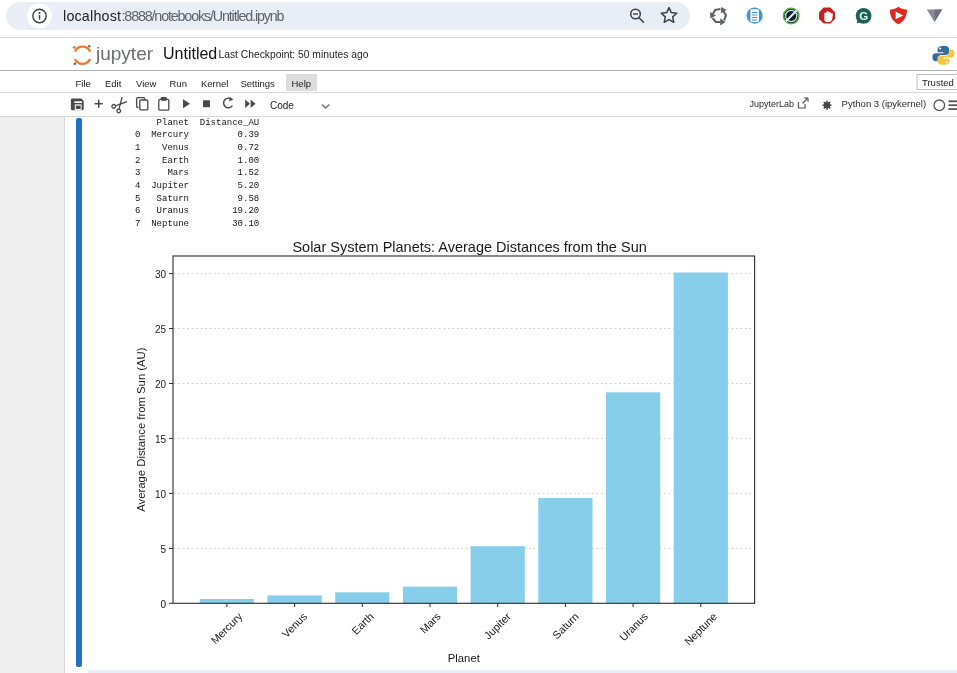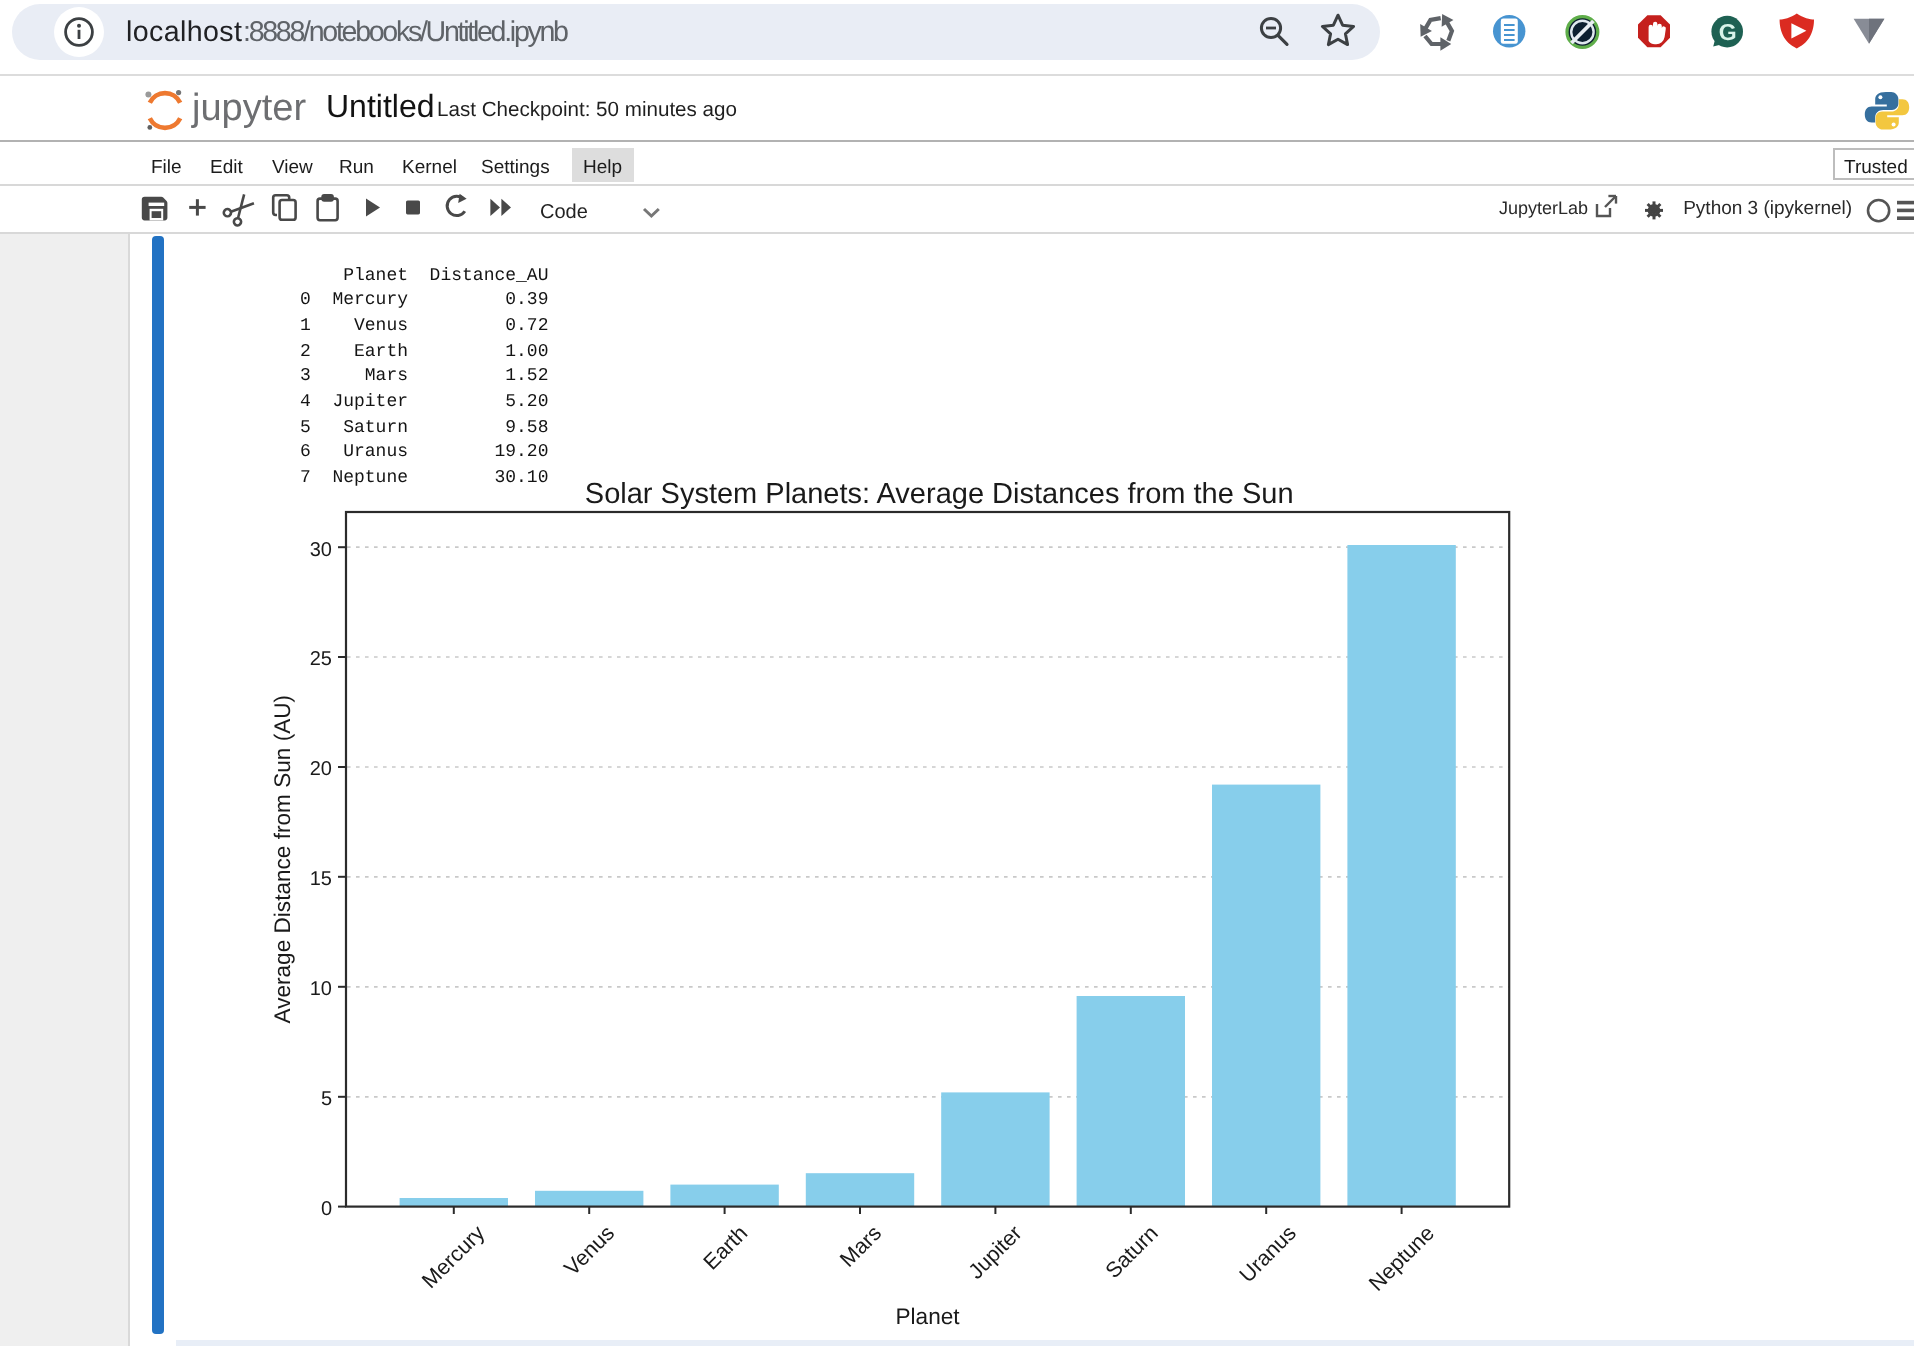--- a/index.html
+++ b/index.html
@@ -171,21 +171,21 @@
     <line x1="948.5" y1="9.3" x2="957" y2="9.3" stroke-width="1.8"></line>
     <line x1="948.5" y1="13.2" x2="957" y2="13.2" stroke-width="1.8"></line>
     <line x1="948.5" y1="17.1" x2="957" y2="17.1" stroke-width="1.8"></line>
   </g>
 </svg>
 <div class="abs" style="left:0;top:115.5px;width:957px;height:1px;background:#d8d8d8"></div>
 
 <div class="abs" style="left:0;top:116.5px;width:63.5px;height:556.5px;background:#efefef;border-right:1.3px solid #d9d9d9"></div>
 <div class="abs" style="left:76.2px;top:117.5px;width:6px;height:549px;background:#2272c3;border-radius:2px"></div>
 <div class="abs" style="left:88px;top:669.5px;width:869px;height:3.5px;background:#e8eef7"></div>
-<pre class="abs" style="left:135px;top:116.6px;margin:15px;font-family:'Liberation Mono',monospace;font-size:9px;line-height:12.65px;color:#141414">    Planet  Distance_AU
+<pre class="abs" style="left:135px;top:116.6px;margin:0;font-family:'Liberation Mono',monospace;font-size:9px;line-height:12.65px;color:#141414">    Planet  Distance_AU
 0  Mercury         0.39
 1    Venus         0.72
 2    Earth         1.00
 3     Mars         1.52
 4  Jupiter         5.20
 5   Saturn         9.58
 6   Uranus        19.20
 7  Neptune        30.10</pre>
 
 <svg class="abs" style="left:0;top:0" width="957" height="673" viewBox="0 0 957 673">

